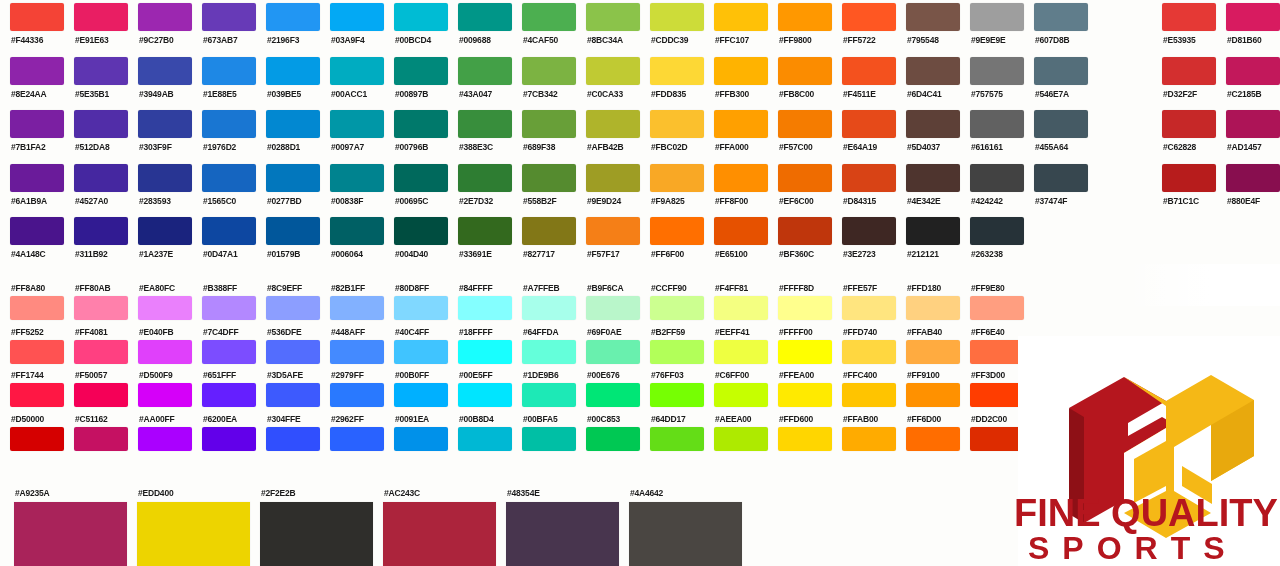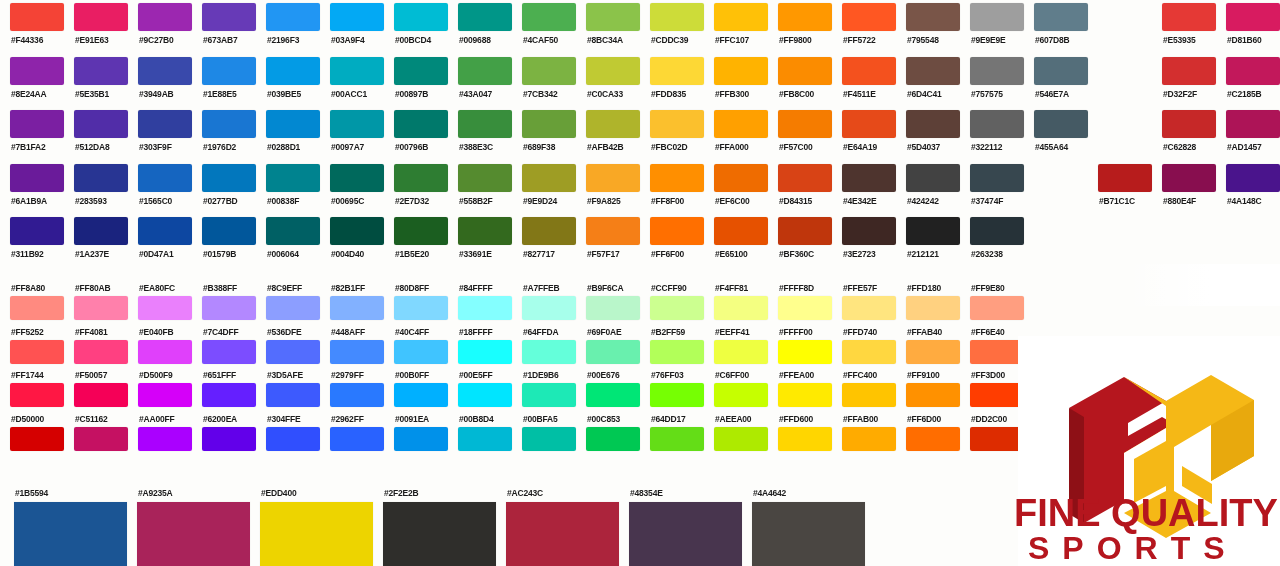--- a/index.html
+++ b/index.html
@@ -305,40 +305,44 @@
       <div class="cell">
         <div class="sw" style="background: rgb(230, 74, 25);"></div>
         <div class="lbl">#E64A19</div>
       </div>
       <div class="cell">
         <div class="sw" style="background: rgb(93, 64, 55);"></div>
         <div class="lbl">#5D4037</div>
       </div>
       <div class="cell">
         <div class="sw" style="background: rgb(97, 97, 97);"></div>
-        <div class="lbl">#322112</div>
+        <div class="lbl">#616161</div>
       </div>
       <div class="cell">
         <div class="sw" style="background: rgb(69, 90, 100);"></div>
         <div class="lbl">#455A64</div>
       </div>
       <div class="cell"></div>
       <div class="cell">
         <div class="sw" style="background: rgb(198, 40, 40);"></div>
         <div class="lbl">#C62828</div>
       </div>
       <div class="cell">
         <div class="sw" style="background: rgb(173, 20, 87);"></div>
         <div class="lbl">#AD1457</div>
       </div>
       <div class="cell">
         <div class="sw" style="background: rgb(106, 27, 154);"></div>
         <div class="lbl">#6A1B9A</div>
       </div>
       <div class="cell">
+        <div class="sw" style="background: rgb(69, 39, 160);"></div>
+        <div class="lbl">#4527A0</div>
+      </div>
+      <div class="cell">
         <div class="sw" style="background: rgb(40, 53, 147);"></div>
         <div class="lbl">#283593</div>
       </div>
       <div class="cell">
         <div class="sw" style="background: rgb(21, 101, 192);"></div>
         <div class="lbl">#1565C0</div>
       </div>
       <div class="cell">
         <div class="sw" style="background: rgb(2, 119, 189);"></div>
         <div class="lbl">#0277BD</div>
@@ -422,24 +426,20 @@
       </div>
       <div class="cell">
         <div class="sw" style="background: rgb(0, 96, 100);"></div>
         <div class="lbl">#006064</div>
       </div>
       <div class="cell">
         <div class="sw" style="background: rgb(0, 77, 64);"></div>
         <div class="lbl">#004D40</div>
       </div>
       <div class="cell">
-        <div class="sw" style="background: rgb(27, 94, 32);"></div>
-        <div class="lbl">#1B5E20</div>
-      </div>
-      <div class="cell">
         <div class="sw" style="background: rgb(51, 105, 30);"></div>
         <div class="lbl">#33691E</div>
       </div>
       <div class="cell">
         <div class="sw" style="background: rgb(130, 119, 23);"></div>
         <div class="lbl">#827717</div>
       </div>
       <div class="cell">
         <div class="sw" style="background: rgb(245, 127, 23);"></div>
         <div class="lbl">#F57F17</div>
@@ -736,24 +736,20 @@
       <div class="cell">
         <div class="lbl">#DD2C00</div>
         <div class="sw" style="background: rgb(221, 44, 0);"></div>
       </div>
       <div class="cell"></div>
       <div class="cell"></div>
       <div class="cell"></div>
     </div>
 
   <div class="block" id="wide">
-      <div class="cell">
-        <div class="lbl">#1B5594</div>
-        <div class="sw" style="background: rgb(27, 85, 148);"></div>
-      </div>
       <div class="cell">
         <div class="lbl">#A9235A</div>
         <div class="sw" style="background: rgb(169, 35, 90);"></div>
       </div>
       <div class="cell">
         <div class="lbl">#EDD400</div>
         <div class="sw" style="background: rgb(237, 212, 0);"></div>
       </div>
       <div class="cell">
         <div class="lbl">#2F2E2B</div>

